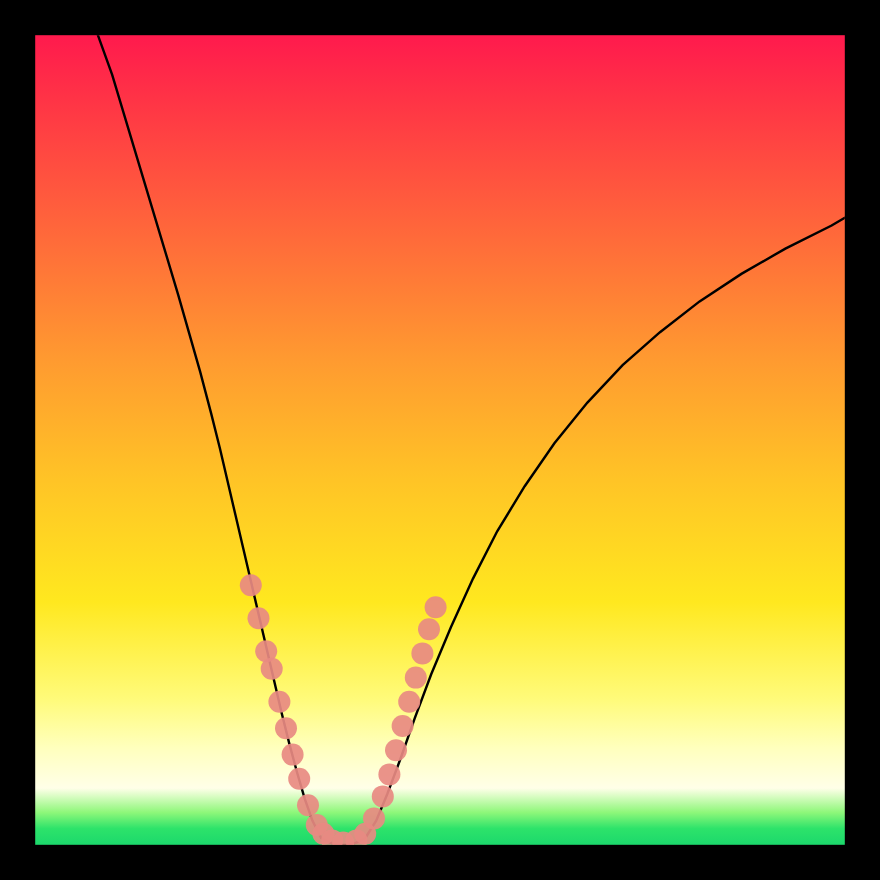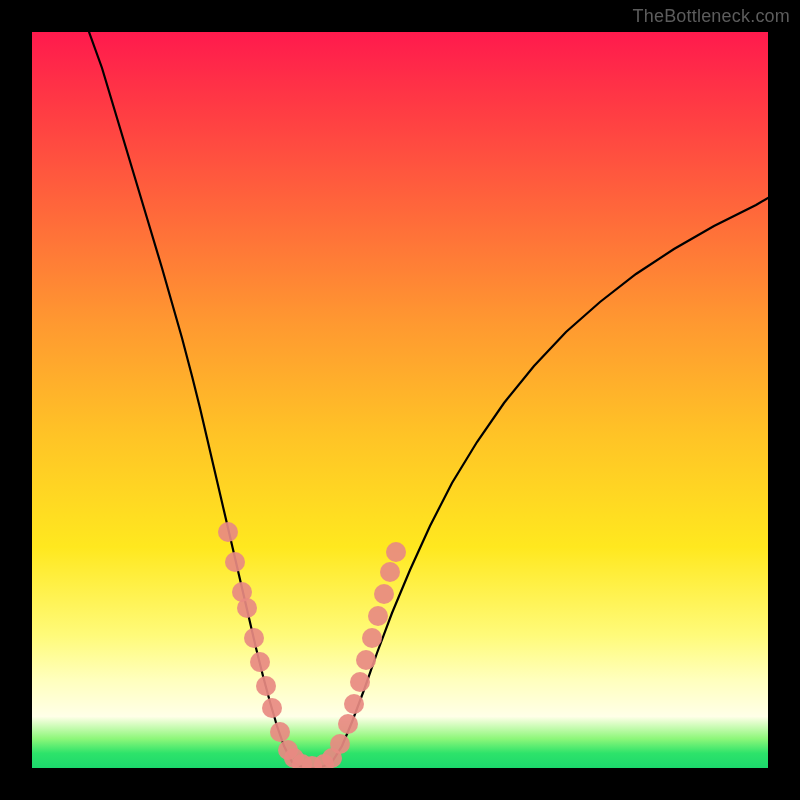--- a/index.html
+++ b/index.html
@@ -88,14 +88,13 @@
           <circle cx="328" cy="650" r="10" fill="#e88a82" fill-opacity="0.92"></circle>
           <circle cx="334" cy="628" r="10" fill="#e88a82" fill-opacity="0.92"></circle>
           <circle cx="340" cy="606" r="10" fill="#e88a82" fill-opacity="0.92"></circle>
           <circle cx="346" cy="584" r="10" fill="#e88a82" fill-opacity="0.92"></circle>
           <circle cx="352" cy="562" r="10" fill="#e88a82" fill-opacity="0.92"></circle>
           <circle cx="358" cy="540" r="10" fill="#e88a82" fill-opacity="0.92"></circle>
           <circle cx="364" cy="520" r="10" fill="#e88a82" fill-opacity="0.92"></circle>
         </g>
     </svg>
   </div>
-  <div class="watermark">TheBottleneck.com</div>
 </div>
 
 </body></html>

